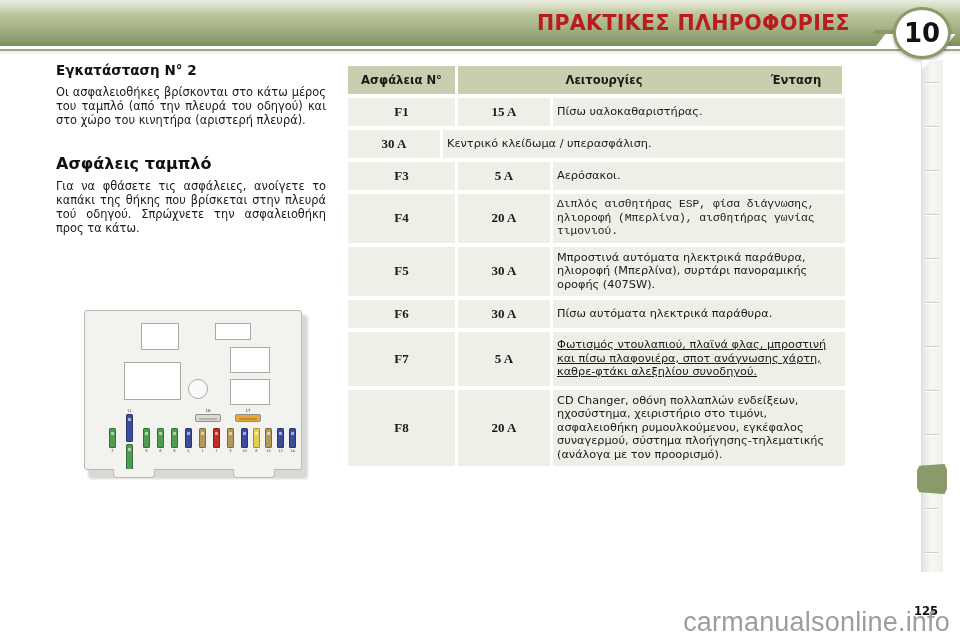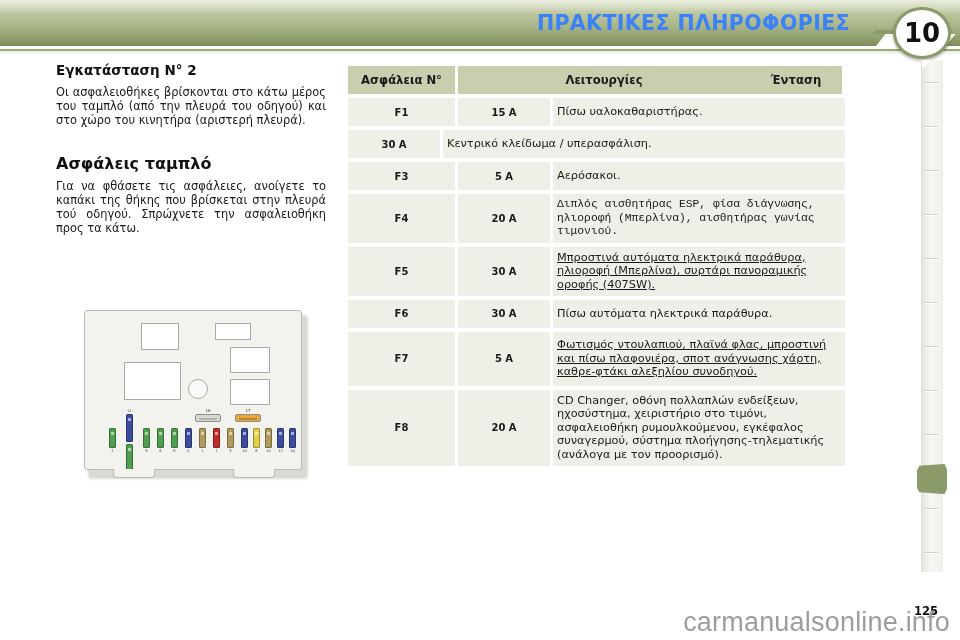--- a/index.html
+++ b/index.html
@@ -27,21 +27,21 @@
   .header-rule2{
     position:absolute;left:0;top:49px;width:960px;height:2px;
     background:#9aa87e;
   }
   .header-rule3{
     position:absolute;left:0;top:51px;width:960px;height:4px;
     background:linear-gradient(to bottom,#e9ecdf,#ffffff);
   }
   .header-title{
     position:absolute;right:110px;top:11px;
-    font-size:20.5px;font-weight:bold;color:#3b82f6;
+    font-size:20.5px;font-weight:bold;color:#b91c1c;
     letter-spacing:.4px;white-space:nowrap;
   }
   
   .badge-notch{
     position:absolute;left:880px;top:34px;width:70px;height:14px;
     background:#ffffff;
     transform:skewX(-38deg);
   }
   .badge-notch2{
     position:absolute;left:874px;top:30px;width:72px;height:4px;
@@ -138,21 +138,21 @@
     background:#c7cfae;color:#1a1a1a;font-weight:bold;font-size:11.6px;
     display:flex;align-items:center;justify-content:center;
     height:28px;box-sizing:border-box;
   }
   .dcell{
     background:#eeefe7;color:#1a1a1a;font-size:11.3px;
     box-sizing:border-box;
   }
   .dcell.mid{
     display:flex;align-items:center;justify-content:center;
-    font-weight:bold;font-size:10px;
+    font-weight:bold;font-size:13px;font-family:Liberation Serif, serif;
   }
   .dcell.desc{
     display:flex;align-items:center;
     padding:4px 4px;line-height:13.6px;
   }
 
   
   .tabstrip{position:absolute;left:921px;top:60px;width:26px;height:512px;}
   .strip-bg{
     position:absolute;left:0;top:0;width:22px;height:512px;
@@ -289,21 +289,21 @@
     <div class="dcell desc c3" style="min-height:28px;">Αερόσακοι.</div>
   </div>
   <div class="trow">
     <div class="dcell mid c1">F4</div>
     <div class="dcell mid c2">20 A</div>
     <div class="dcell desc c3" style="min-height:40px;font-family:Liberation Mono, monospace;">Διπλός αισθητήρας ESP, φίσα διάγνωσης, ηλιοροφή (Μπερλίνα), αισθητήρας γωνίας τιμονιού.</div>
   </div>
   <div class="trow">
     <div class="dcell mid c1">F5</div>
     <div class="dcell mid c2">30 A</div>
-    <div class="dcell desc c3" style="min-height:40px;text-decoration:underline;">Μπροστινά αυτόματα ηλεκτρικά παράθυρα, ηλιοροφή (Μπερλίνα), συρτάρι πανοραμικής οροφής (407SW).</div>
+    <div class="dcell desc c3" style="min-height:40px;">Μπροστινά αυτόματα ηλεκτρικά παράθυρα, ηλιοροφή (Μπερλίνα), συρτάρι πανοραμικής οροφής (407SW).</div>
   </div>
   <div class="trow">
     <div class="dcell mid c1">F6</div>
     <div class="dcell mid c2">30 A</div>
     <div class="dcell desc c3" style="min-height:28px;">Πίσω αυτόματα ηλεκτρικά παράθυρα.</div>
   </div>
   <div class="trow">
     <div class="dcell mid c1">F7</div>
     <div class="dcell mid c2">5 A</div>
     <div class="dcell desc c3" style="min-height:54px;text-decoration:underline;">Φωτισμός ντουλαπιού, πλαϊνά φλας, μπροστινή και πίσω πλαφονιέρα, σποτ ανάγνωσης χάρτη, καθρε-φτάκι αλεξηλίου συνοδηγού.</div>

